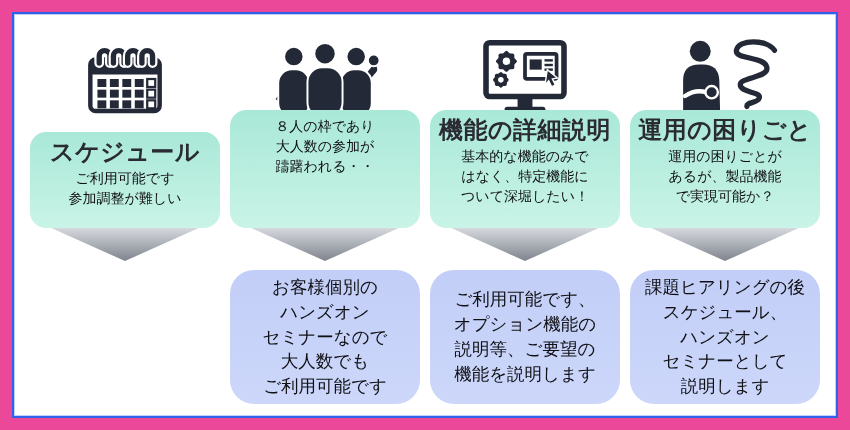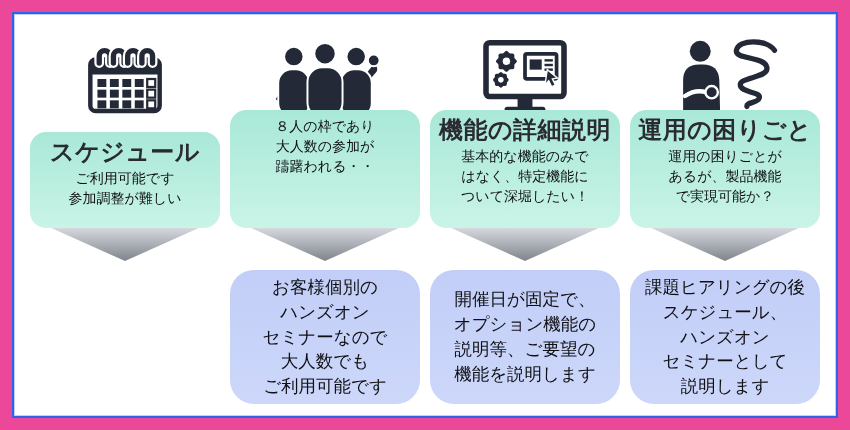--- a/index.html
+++ b/index.html
@@ -174,21 +174,21 @@
         </div>
         <div class="problem-box">
           <div class="box-title">機能の詳細説明</div>
           <div class="problem-text">基本的な機能のみで
 はなく、特定機能に
 ついて深堀したい！</div>
         </div>
         <div class="arrow"></div>
         <div></div>
         <div class="solution-box">
-          <div class="solution-text">開催日が固定で、
+          <div class="solution-text">ご利用可能です、
 オプション機能の
 説明等、ご要望の
 機能を説明します</div>
         </div>
       </div>
 
       <div class="col">
         <div class="icon-wrap">
           <svg width="118" height="80" viewBox="0 0 120 84">
             <circle cx="34" cy="15" r="11" fill="#232936"></circle>

